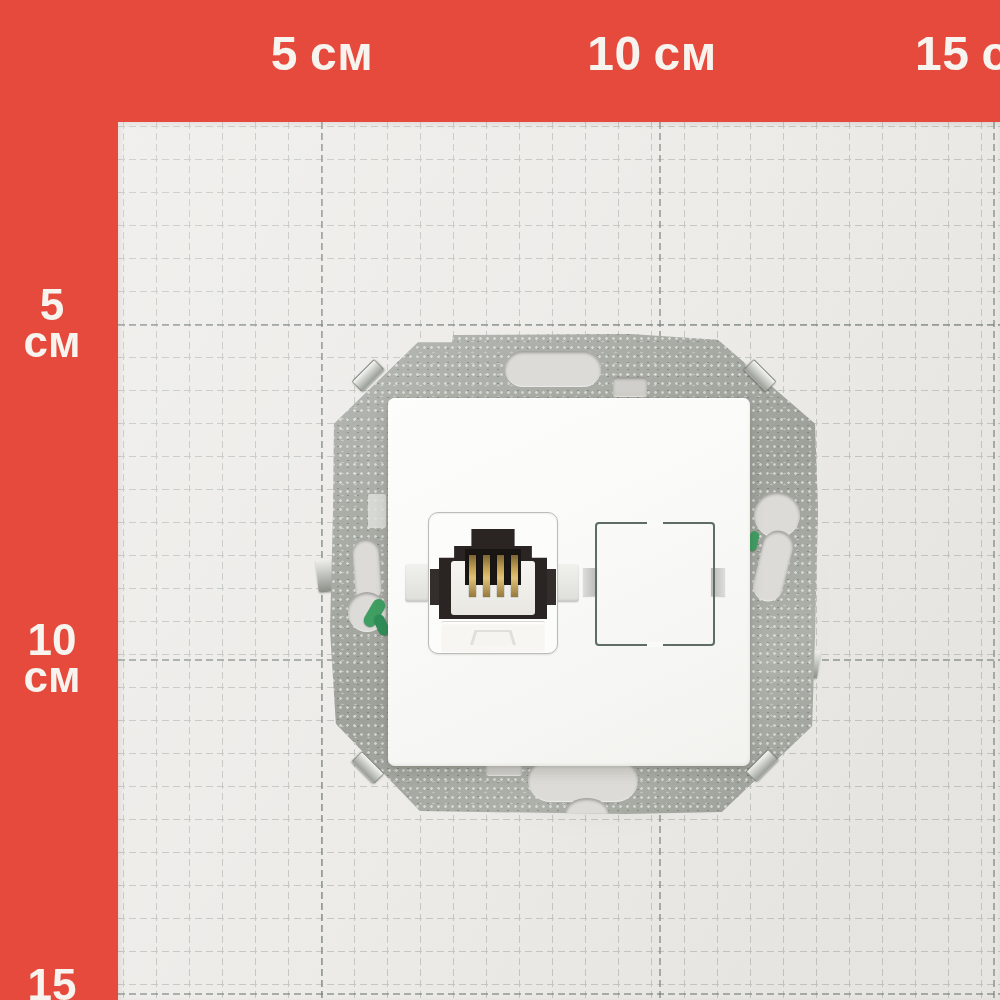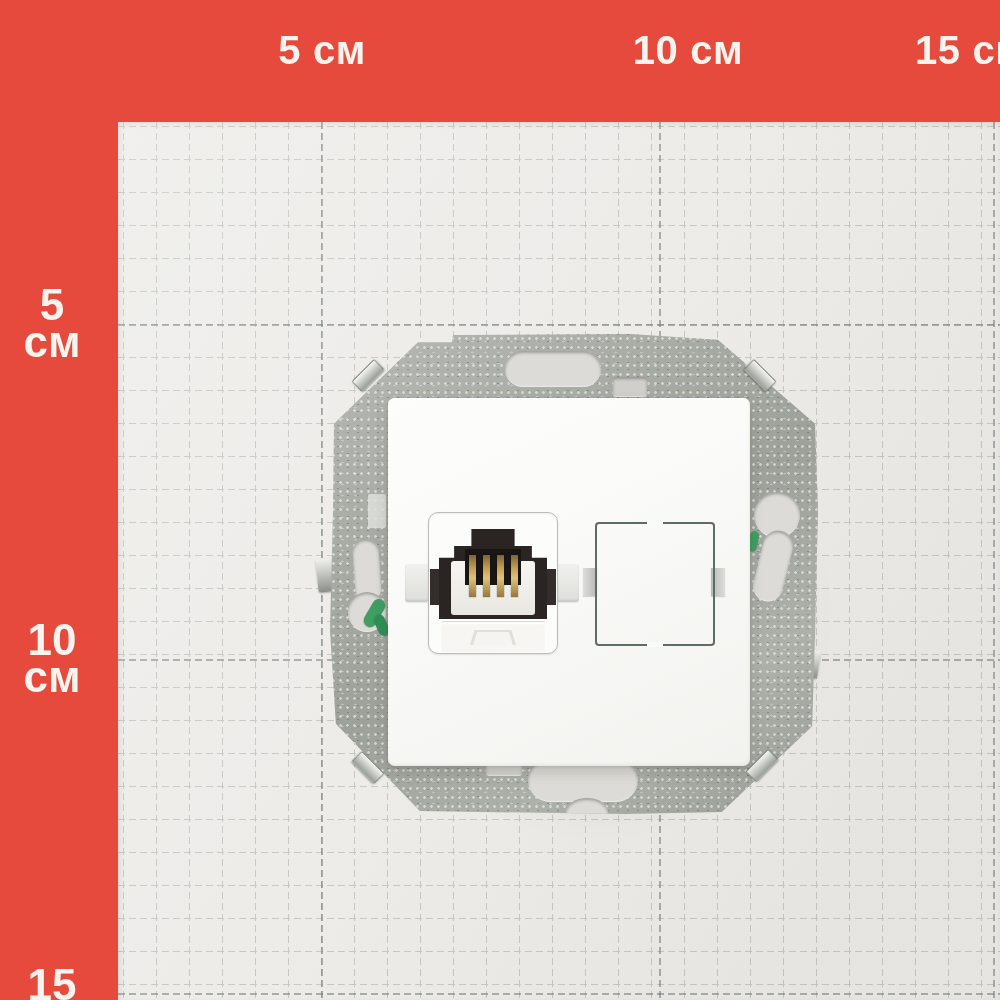--- a/index.html
+++ b/index.html
@@ -30,24 +30,24 @@
   .gridline-v{position:absolute; top:122px; height:878px; width:2px;
     background-image:linear-gradient(to bottom, rgba(112,122,116,.55) 0 7px, transparent 7px 11px);
     background-size:2px 11px;}
   .gridline-h{position:absolute; left:118px; width:882px; height:2px;
     background-image:linear-gradient(to right, rgba(112,122,116,.55) 0 7px, transparent 7px 11px);
     background-size:11px 2px;}
   #gv1{left:321px;} #gv2{left:659px;} #gv3{left:993px;}
   #gh1{top:324px;} #gh2{top:659px;} #gh3{top:993px;}
 
   
-  .rlabel{position:absolute; color:#f7f4ef; font-weight:bold; font-size:40px; line-height:1; letter-spacing:.5px; white-space:nowrap;}
+  .rlabel{position:absolute; color:#f7f4ef; font-weight:bold; font-size:48px; line-height:1; letter-spacing:.5px; white-space:nowrap;}
   .rlabel .u{margin-left:12px;}
   #rt1{left:322px; top:30px; transform:translateX(-50%);}
-  #rt2{left:688px; top:30px; transform:translateX(-50%);}
+  #rt2{left:652px; top:30px; transform:translateX(-50%);}
   #rt3{left:915px; top:30px;}
   .rlabel-side{position:absolute; left:0; width:104px; text-align:center; color:#f7f4ef; font-weight:bold; font-size:44px; line-height:.84;}
   .rlabel-side span{display:block;}
   #rl1{top:287px;} #rl2{top:622px;} #rl3{top:967px;}
 
   
   .scene{position:absolute; left:0; top:0; width:1000px; height:1000px;}
   .cast-shadow{position:absolute; left:352px; top:372px; width:470px; height:452px;
     background:radial-gradient(ellipse at 50% 50%, rgba(88,80,68,.38), rgba(88,80,68,0) 68%);
     filter:blur(9px); transform:translate(12px,16px);}

